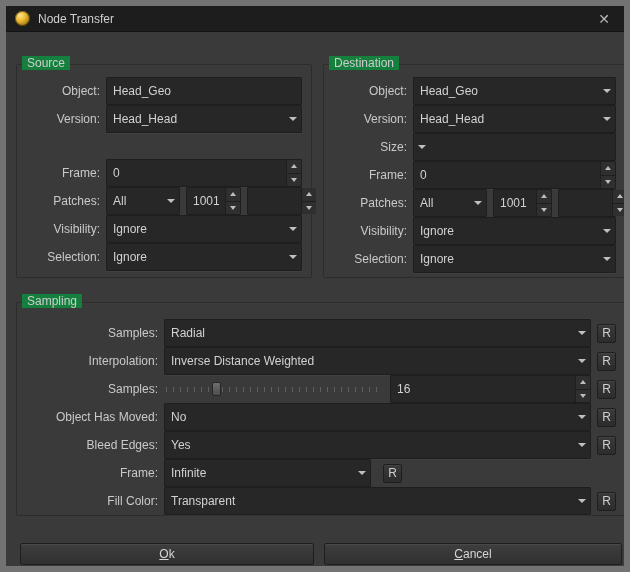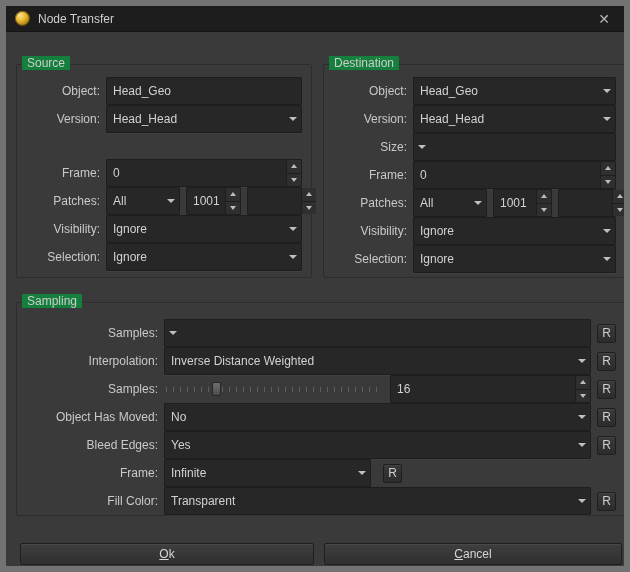--- a/index.html
+++ b/index.html
@@ -271,20 +271,21 @@
       </div>
     </div>
   </div>
 
   <div class="grp grp-smp">
     <div class="grp-title">Sampling</div>
     <div class="rows">
       <div class="row">
         <span class="lbl">Samples:</span>
         <div class="ctl grow combo">
+          <span class="combo-text">Radial</span>
           <span class="arrow-zone">
               <i class="tri-down"></i>
             </span>
         </div>
         <div class="rbtn">R</div>
       </div>
       <div class="row">
         <span class="lbl">Interpolation:</span>
         <div class="ctl grow combo">
           <span class="combo-text">Inverse Distance Weighted</span>

